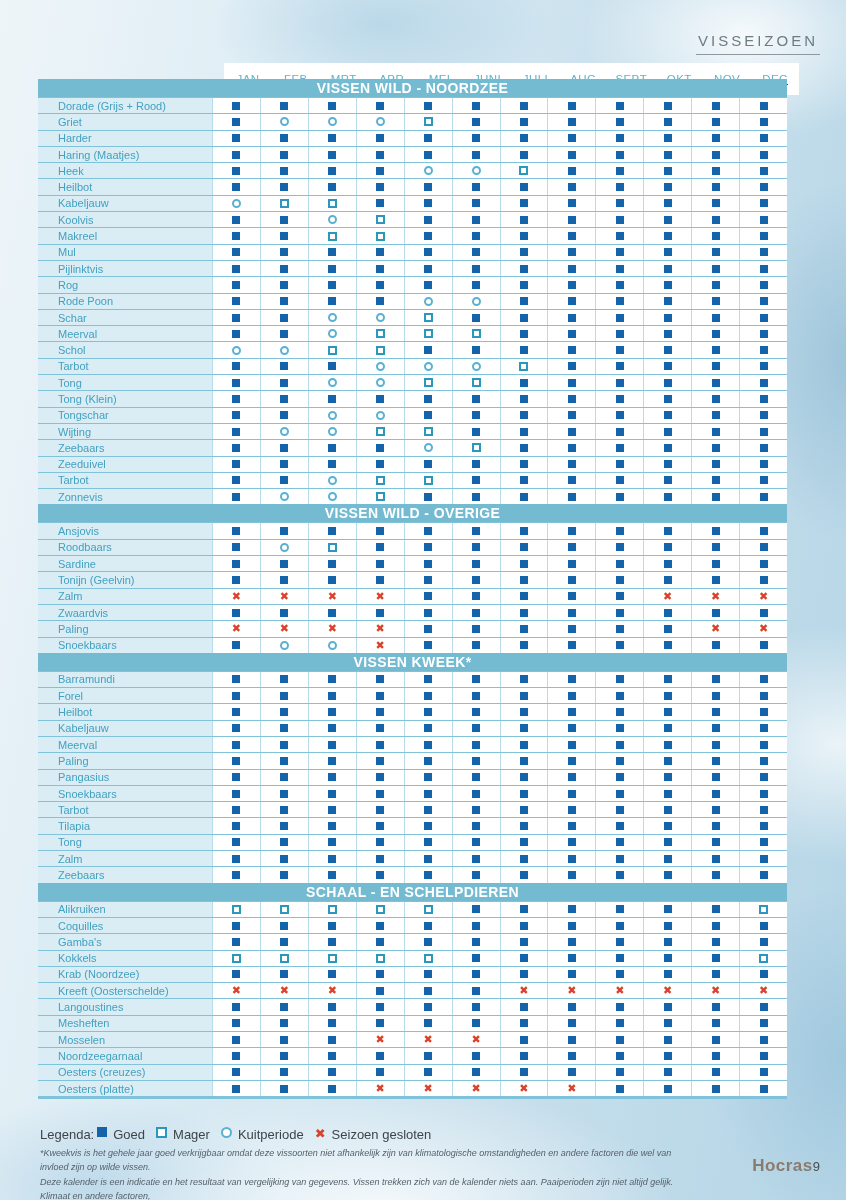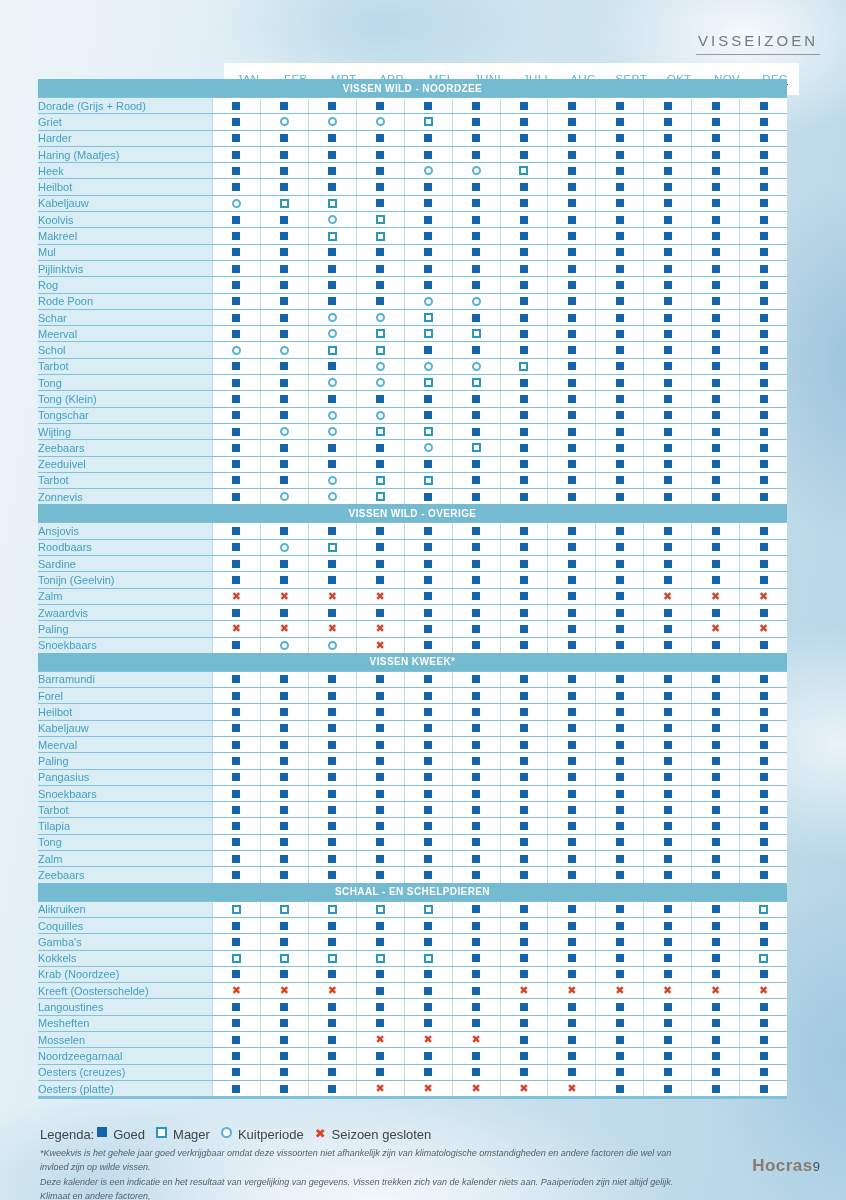--- a/index.html
+++ b/index.html
@@ -35,31 +35,31 @@
     background:#fff;color:var(--month-text);
     font-size:11.5px;letter-spacing:.4px;
     display:flex;align-items:center;justify-content:center;
   }
   .table-body{
     position:absolute;top:79px;left:38px;width:749px;
     border-bottom:3px solid var(--grid-h);
   }
   .section-header{
     height:18px;background:var(--section-bar);color:#fff;
-    font-size:10px;font-weight:bold;letter-spacing:.4px;
+    font-size:14px;font-weight:bold;letter-spacing:.4px;
     display:flex;align-items:center;justify-content:center;
   }
   .fish-row{
     display:grid;grid-template-columns:174px repeat(12,1fr);
     height:16.3px;background:#fff;border-top:1px solid var(--grid-h);
   }
   .fish-row + .fish-row{border-top:1px solid var(--grid-h);}
   .row-label{
     background:var(--label-bg);color:var(--label-text);
-    font-size:11px;padding-left:0;
+    font-size:11px;padding-left:20px;
     display:flex;align-items:center;white-space:nowrap;overflow:hidden;
   }
   .cell{
     border-left:1px solid var(--grid-v);
     display:flex;align-items:center;justify-content:center;
   }
   .cell:first-of-type{border-left:2px solid var(--grid-v);}
   .sym{display:inline-block;line-height:0;}
   .sym-G{width:8px;height:8px;background:var(--goed);}
   .sym-M{width:9px;height:9px;border:2px solid var(--mager);background:#fff;}

